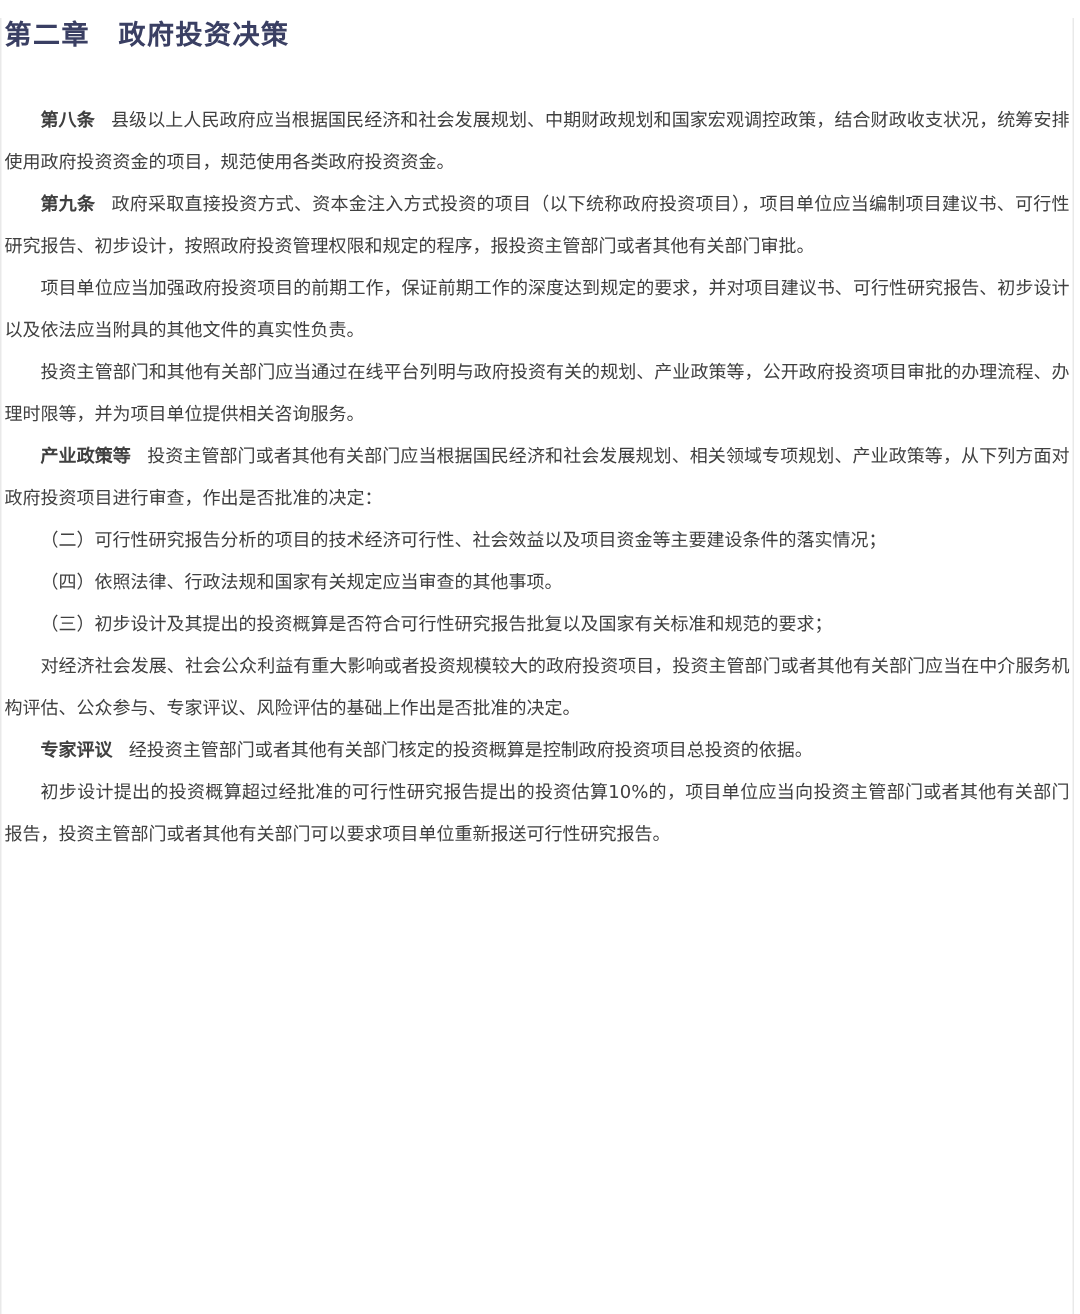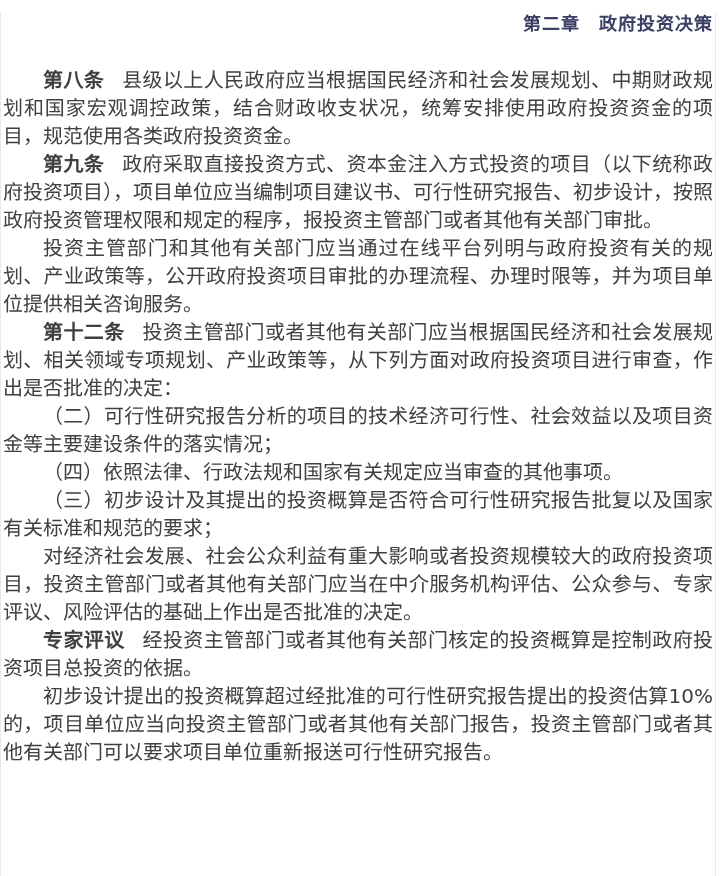--- a/index.html
+++ b/index.html
@@ -18,27 +18,27 @@
     border-left: 1px solid #e9e9e9;
     border-right: 1px solid #e9e9e9;
     padding: 0 2px;
     background: #ffffff;
   }
   .chapter-title {
     margin: 12px 0 30px 0;
     font-size: 18px;
     line-height: 24px;
     font-weight: bold;
-    text-align: right;
+    text-align: left;
     color: var(--title-color, #3a3f63);
     letter-spacing: 1px;
   }
   .para {
     margin: 0;
-    font-size: 20px;
+    font-size: 12px;
     line-height: 28px;
     color: var(--text-color, #404040);
     text-indent: 2em;
     text-align: justify;
     word-break: break-all;
   }
   .article-label {
     font-weight: bold;
     margin-right: 0.9em;
   }
@@ -46,25 +46,26 @@
 </head>
 <body>
 
 <div class="doc">
   <h1 class="chapter-title">第二章　政府投资决策</h1>
   <div id="paragraphs">
   <p class="para"><span class="article-label">第八条</span><span class="para-text">县级以上人民政府应当根据国民经济和社会发展规划、中期财政规划和国家宏观调控政策，结合财政收支状况，统筹安排使用政府投资资金的项目，规范使用各类政府投资资金。</span></p>
 
   <p class="para"><span class="article-label">第九条</span><span class="para-text">政府采取直接投资方式、资本金注入方式投资的项目（以下统称政府投资项目），项目单位应当编制项目建议书、可行性研究报告、初步设计，按照政府投资管理权限和规定的程序，报投资主管部门或者其他有关部门审批。</span></p>
 
+  <p class="para"><span class="para-text">项目单位应当加强政府投资项目的前期工作，保证前期工作的深度达到规定的要求，并对项目建议书、可行性研究报告、初步设计以及依法应当附具的其他文件的真实性负责。</span></p>
 
 
   <p class="para"><span class="para-text">投资主管部门和其他有关部门应当通过在线平台列明与政府投资有关的规划、产业政策等，公开政府投资项目审批的办理流程、办理时限等，并为项目单位提供相关咨询服务。</span></p>
 
-  <p class="para"><span class="article-label">第十二条</span><span class="para-text">投资主管部门或者其他有关部门应当根据国民经济和社会发展规划、相关领域专项规划、产业政策等，从下列方面对政府投资项目进行审查，作出是否批准的决定：</span></p>
+  <p class="para"><span class="article-label">产业政策等</span><span class="para-text">投资主管部门或者其他有关部门应当根据国民经济和社会发展规划、相关领域专项规划、产业政策等，从下列方面对政府投资项目进行审查，作出是否批准的决定：</span></p>
 
 
   <p class="para"><span class="para-text">（二）可行性研究报告分析的项目的技术经济可行性、社会效益以及项目资金等主要建设条件的落实情况；</span></p>
 
   <p class="para"><span class="para-text">（四）依照法律、行政法规和国家有关规定应当审查的其他事项。</span></p>
 
   <p class="para"><span class="para-text">（三）初步设计及其提出的投资概算是否符合可行性研究报告批复以及国家有关标准和规范的要求；</span></p>
 
 
   <p class="para"><span class="para-text">对经济社会发展、社会公众利益有重大影响或者投资规模较大的政府投资项目，投资主管部门或者其他有关部门应当在中介服务机构评估、公众参与、专家评议、风险评估的基础上作出是否批准的决定。</span></p>

